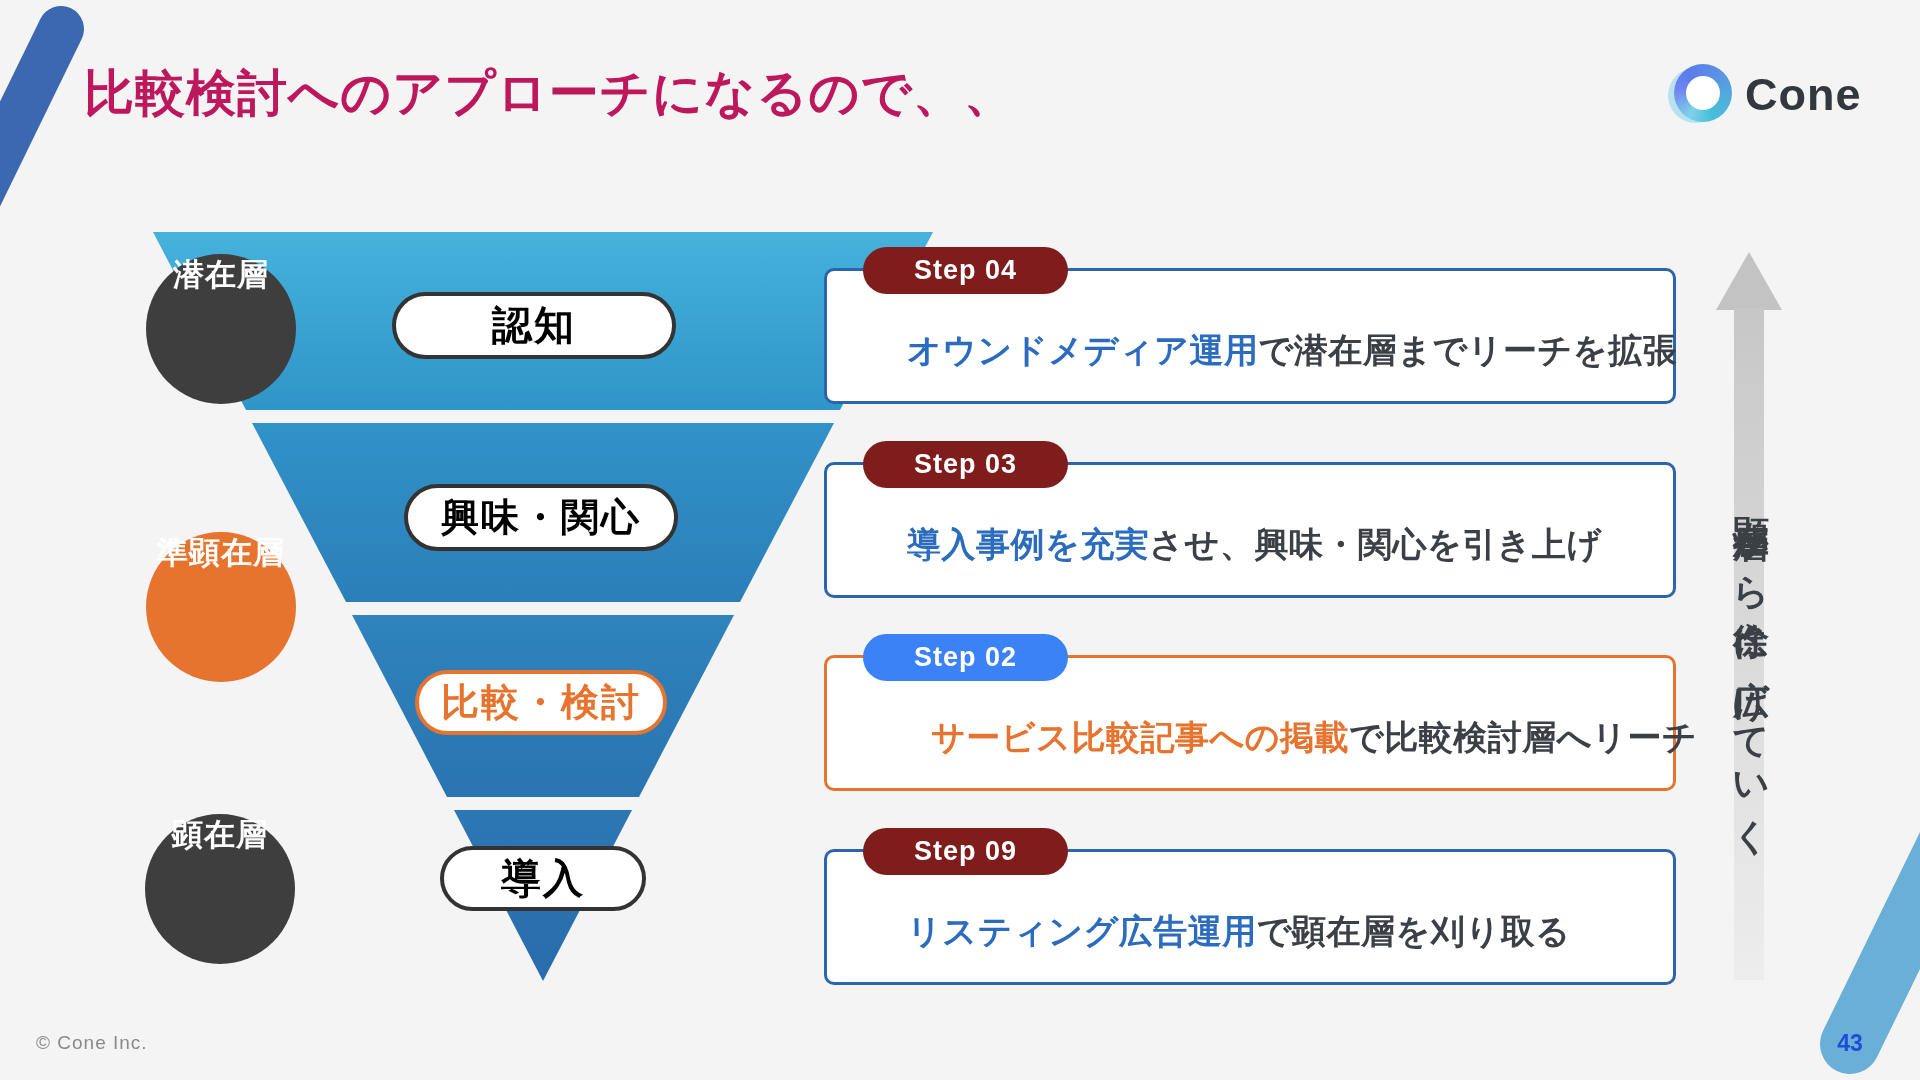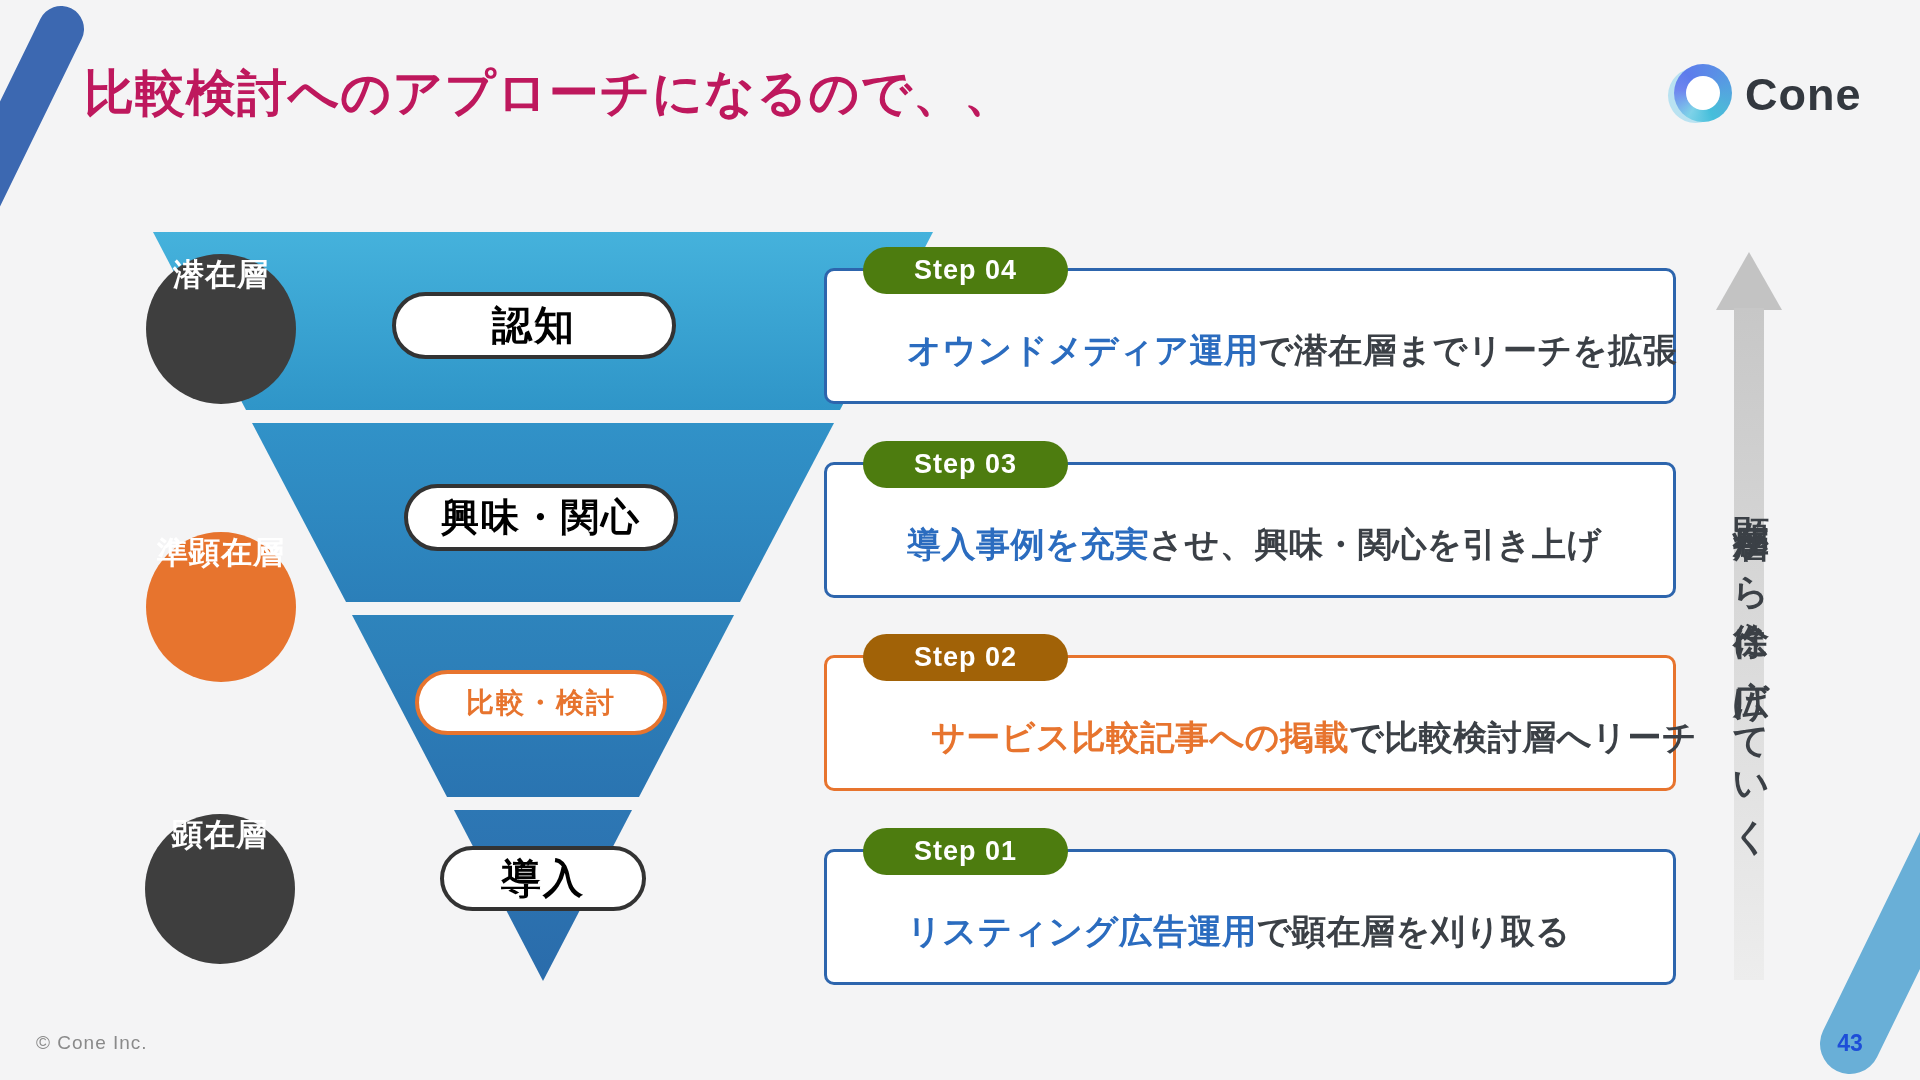--- a/index.html
+++ b/index.html
@@ -119,21 +119,21 @@
     border: 4px solid #333333;
     border-radius: 36px;
     display: flex; align-items: center; justify-content: center;
     font-weight: 800;
     color: #000000;
     z-index: 3;
     letter-spacing: 2px;
   }
   .pill-1 { left: 392px; top: 292px; width: 284px; height: 67px; font-size: 40px; }
   .pill-2 { left: 404px; top: 484px; width: 274px; height: 67px; font-size: 38px; }
-  .pill-3 { left: 415px; top: 670px; width: 252px; height: 65px; font-size: 28px;
+  .pill-3 { left: 415px; top: 670px; width: 252px; height: 65px; font-size: 38px;
             border-color: #e7742e; color: #e7742e; }
   .pill-4 { left: 440px; top: 846px; width: 206px; height: 65px; font-size: 40px; }
 
   
   .step-box {
     position: absolute;
     left: 824px;
     width: 852px; height: 136px;
     background: #ffffff;
     border: 3px solid #2d65ad;
@@ -145,29 +145,29 @@
   }
   .step-box.orange { border-color: #e7742e; }
   .sb4 { top: 268px; }
   .sb3 { top: 462px; }
   .sb2 { top: 655px; }
   .sb1 { top: 849px; }
   .step-badge {
     position: absolute;
     left: 36px; top: -24px;
     width: 205px; height: 47px;
-    background: #4d7c0f;
+    background: #7f1d1d;
     border-radius: 24px;
     display: flex; align-items: center; justify-content: center;
     color: #ffffff;
     font-size: 27px;
     font-weight: 700;
     letter-spacing: 1px;
   }
-  .step-box.orange .step-badge { background: #a16207; }
+  .step-box.orange .step-badge { background: #3b82f6; }
   .step-text {
     font-size: 34px;
     font-weight: 800;
     color: #3b4046;
     white-space: nowrap;
     letter-spacing: 0.5px;
   }
   .step-text .hl { color: #2b6cbf; }
   .step-box.orange .step-text .hl { color: #e7742e; margin-left: 24px; }
 
@@ -280,21 +280,21 @@
     <div class="step-badge">Step 03</div>
     <div class="step-text"><span class="hl">導入事例を充実</span><span>させ、興味・関心を引き上げ</span></div>
   </div>
 
   <div class="step-box orange sb2">
     <div class="step-badge">Step 02</div>
     <div class="step-text"><span class="hl">サービス比較記事への掲載</span><span>で比較検討層へリーチ</span></div>
   </div>
 
   <div class="step-box sb1">
-    <div class="step-badge">Step 01</div>
+    <div class="step-badge">Step 09</div>
     <div class="step-text"><span class="hl">リスティング広告運用</span><span>で顕在層を刈り取る</span></div>
   </div>
 
   <div class="side-arrow-head"></div>
   <div class="side-arrow-shaft"></div>
   <div class="side-note">顕在層から徐々に広げていく</div>
 
   <div class="copyright">© Cone Inc.</div>
 
 </div>

